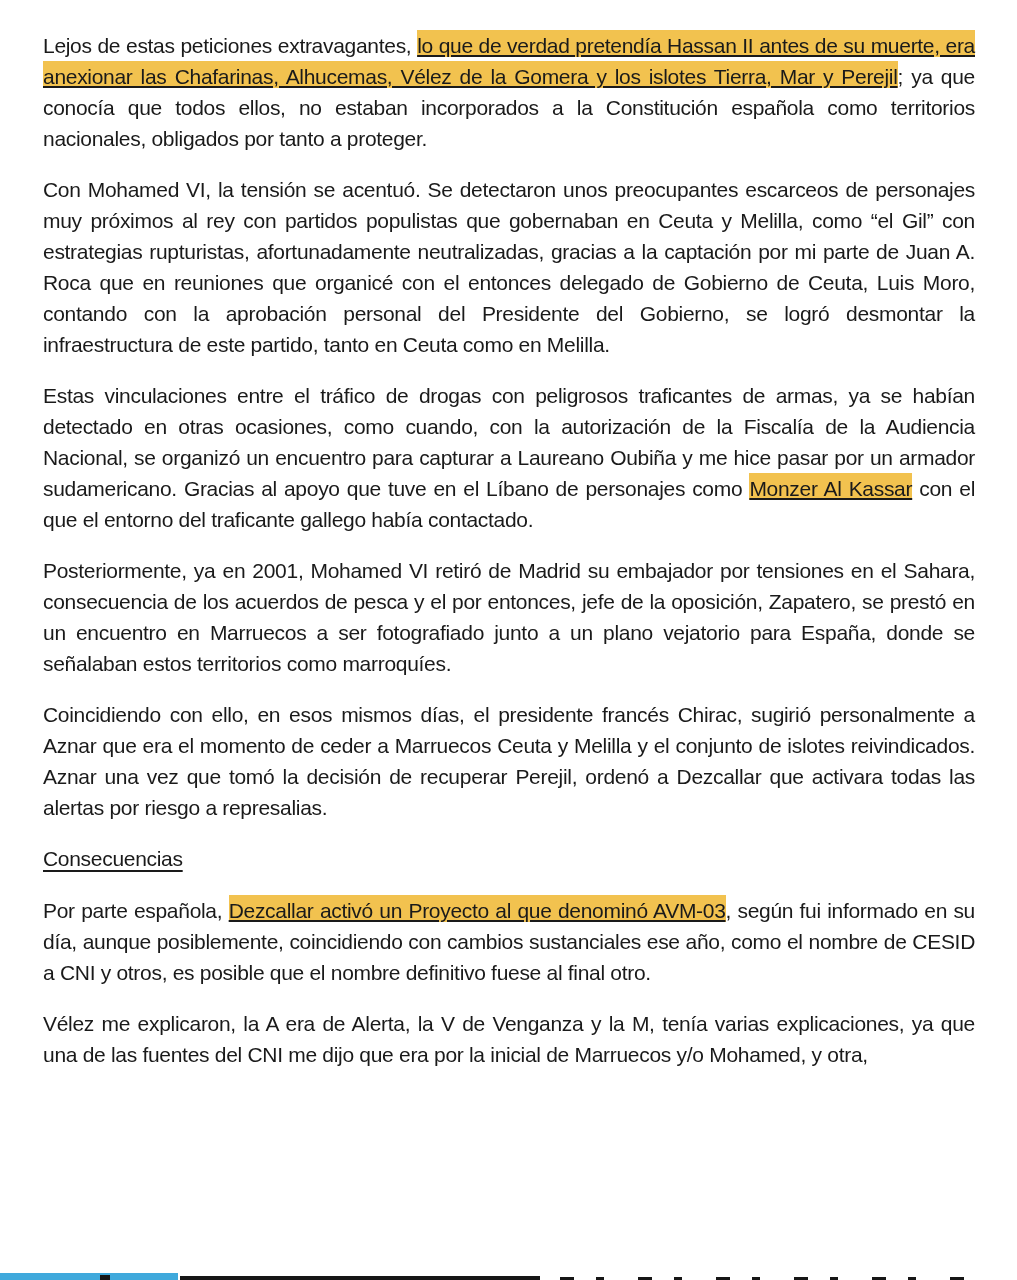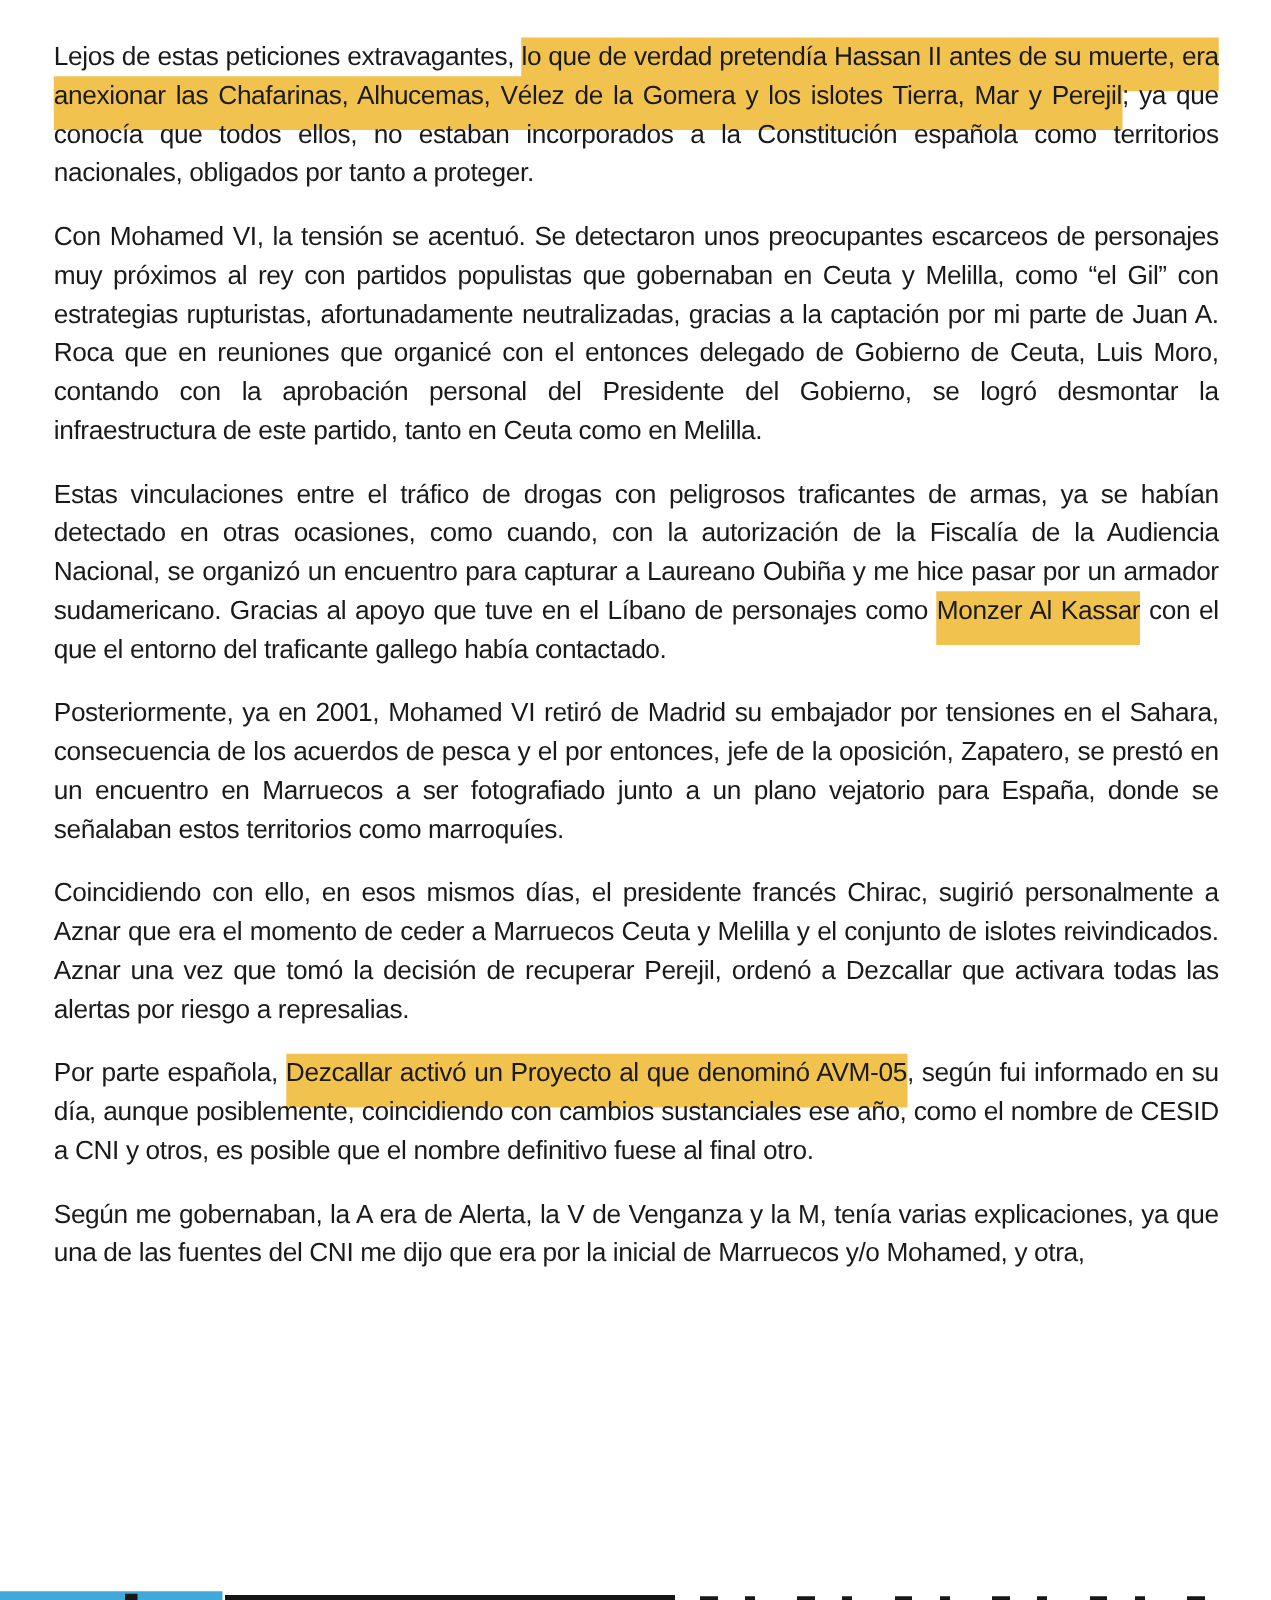--- a/index.html
+++ b/index.html
@@ -28,21 +28,22 @@
   p.heading {
     margin: 0 0 21px 0;
     text-align: left;
     text-decoration: underline;
     text-underline-offset: 4px;
   }
   .seg { }
   .hl {
     background-color: var(--hl, #f2c24f);
     padding-top: 4px;
-    padding-bottom: 16px;
+    padding-bottom: 0;
+    text-decoration: underline;
   }
   .ul {
     text-underline-offset: 4px;
   }
   
   .cutoff {
     position: absolute;
     left: 0;
     top: 1271px;
     width: 1017px;
@@ -85,22 +86,23 @@
 </style>
 </head>
 <body style="background: rgb(255, 255, 255);">
 
 <div class="doc">
     <p class="para"><span class="seg">Lejos de estas peticiones extravagantes, </span><span class="hl">lo que de verdad pretendía Hassan II antes de su muerte, era anexionar las Chafarinas, Alhucemas, Vélez de la Gomera y los islotes Tierra, Mar y Perejil</span><span class="seg">; ya que conocía que todos ellos, no estaban incorporados a la Constitución española como territorios nacionales, obligados por tanto a proteger.</span></p>
     <p class="para"><span class="seg">Con Mohamed VI, la tensión se acentuó. Se detectaron unos preocupantes escarceos de personajes muy próximos al rey con partidos populistas que gobernaban en Ceuta y Melilla, como “el Gil” con estrategias rupturistas, afortunadamente neutralizadas, gracias a la captación por mi parte de Juan A. Roca que en reuniones que organicé con el entonces delegado de Gobierno de Ceuta, Luis Moro, contando con la aprobación personal del Presidente del Gobierno, se logró desmontar la infraestructura de este partido, tanto en Ceuta como en Melilla.</span></p>
     <p class="para"><span class="seg">Estas vinculaciones entre el tráfico de drogas con peligrosos traficantes de armas, ya se habían detectado en otras ocasiones, como cuando, con la autorización de la Fiscalía de la Audiencia Nacional, se organizó un encuentro para capturar a Laureano Oubiña y me hice pasar por un armador sudamericano. Gracias al apoyo que tuve en el Líbano de personajes como </span><span class="hl">Monzer Al Kassar</span><span class="seg"> con el que el entorno del traficante gallego había contactado.</span></p>
     <p class="para"><span class="seg">Posteriormente, ya en 2001, Mohamed VI retiró de Madrid su embajador por tensiones en el Sahara, consecuencia de los acuerdos de pesca y el por entonces, jefe de la oposición, Zapatero, se prestó en un encuentro en Marruecos a ser fotografiado junto a un plano vejatorio para España, donde se señalaban estos territorios como marroquíes.</span></p>
     <p class="para"><span class="seg">Coincidiendo con ello, en esos mismos días, el presidente francés Chirac, sugirió personalmente a Aznar que era el momento de ceder a Marruecos Ceuta y Melilla y el conjunto de islotes reivindicados. Aznar una vez que tomó la decisión de recuperar Perejil, ordenó a Dezcallar que activara todas las alertas por riesgo a represalias.</span></p>
-    <p class="para"><span class="seg">Por parte española, </span><span class="hl">Dezcallar activó un Proyecto al que denominó AVM-05</span><span class="seg">, según fui informado en su día, aunque posiblemente, coincidiendo con cambios sustanciales ese año, como el nombre de CESID a CNI y otros, es posible que el nombre definitivo fuese al final otro.</span></p>
-    <p class="para"><span class="seg">Según me gobernaban, la A era de </span><span class="ul">Alerta,</span><span class="seg"> la V de </span><span class="ul">Venganza</span><span class="seg"> y la M, tenía varias explicaciones, ya que una de las fuentes del CNI me dijo que era por la inicial de Marruecos y/o Mohamed, y otra,</span></p>
+    <p class="heading">Consecuencias</p>
+    <p class="para"><span class="seg">Por parte española, </span><span class="hl">Dezcallar activó un Proyecto al que denominó AVM-03</span><span class="seg">, según fui informado en su día, aunque posiblemente, coincidiendo con cambios sustanciales ese año, como el nombre de CESID a CNI y otros, es posible que el nombre definitivo fuese al final otro.</span></p>
+    <p class="para"><span class="seg">Vélez me explicaron, la A era de </span><span class="ul">Alerta,</span><span class="seg"> la V de </span><span class="ul">Venganza</span><span class="seg"> y la M, tenía varias explicaciones, ya que una de las fuentes del CNI me dijo que era por la inicial de Marruecos y/o Mohamed, y otra,</span></p>
   </div>
 
 <div class="cutoff">
   <div class="sel"></div>
   <div class="sel-tick"></div>
   <div class="tops-solid"></div>
   <div class="tops-dashes"></div>
 </div>
 
 </body></html>

